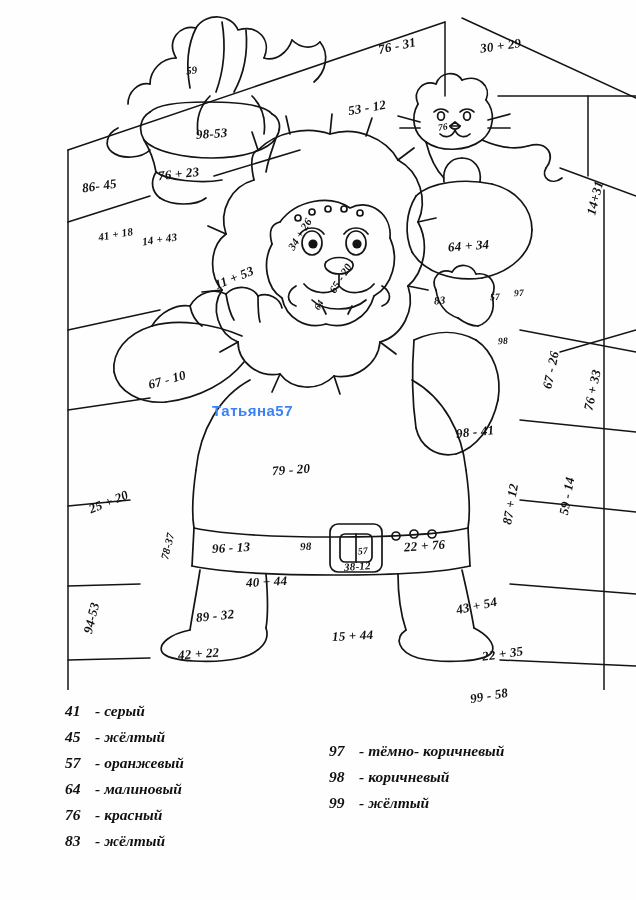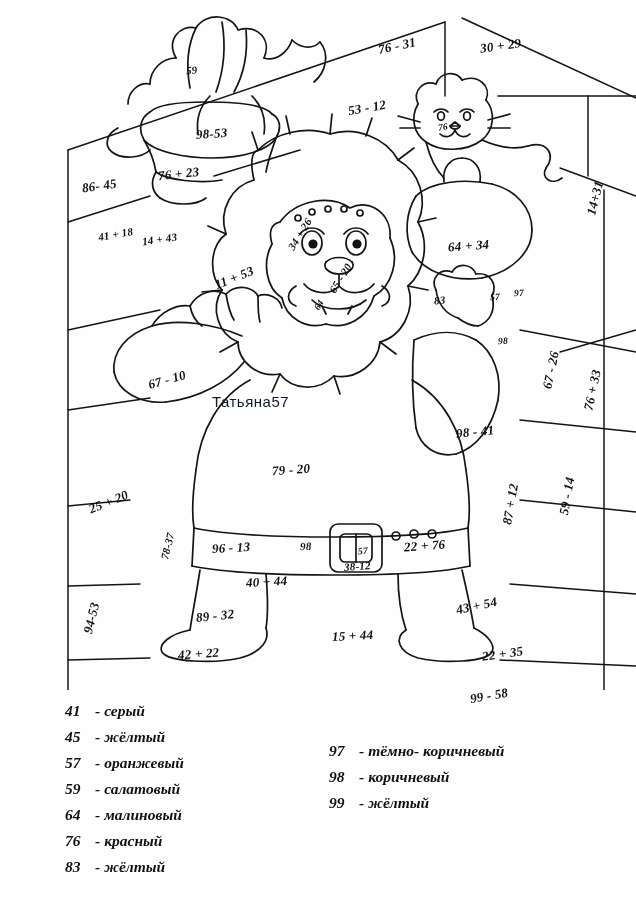--- a/index.html
+++ b/index.html
@@ -45,25 +45,25 @@
     white-space: nowrap;
     letter-spacing: 0.2px;
     transform-origin: center center;
   }
   .eq.small { font-size: 11px; }
   .eq.tiny  { font-size: 9.5px; }
   
   #watermark {
     position: absolute;
     left: 212px;
-    top: 393px;
+    top: 402px;
     font-family: "Liberation Sans", sans-serif;
     font-size: 15px;
-    font-weight: 400;
-    color: #0f172a;
+    font-weight: 700;
+    color: #3b82f6;
     letter-spacing: 0.5px;
   }
   
   #legend {
     position: absolute;
     left: 0;
     top: 690px;
     width: 636px;
     height: 210px;
     margin-left: 29px;
@@ -342,21 +342,20 @@
       <div class="eq" style="left: 470px; top: 688px; transform: rotate(-10deg);">99 - 58</div>
     </div>
 
   <div id="watermark">Татьяна57</div>
 
   <div id="legend">
     <div class="legend-col" id="legend-col-left">
         <div class="legend-item"><span class="legend-num">41</span><span class="legend-dash">-</span><span class="legend-color-name">серый</span></div>
         <div class="legend-item"><span class="legend-num">45</span><span class="legend-dash">-</span><span class="legend-color-name">жёлтый</span></div>
         <div class="legend-item"><span class="legend-num">57</span><span class="legend-dash">-</span><span class="legend-color-name">оранжевый</span></div>
-        <div class="legend-item"><span class="legend-num">59</span><span class="legend-dash">-</span><span class="legend-color-name">салатовый</span></div>
         <div class="legend-item"><span class="legend-num">64</span><span class="legend-dash">-</span><span class="legend-color-name">малиновый</span></div>
         <div class="legend-item"><span class="legend-num">76</span><span class="legend-dash">-</span><span class="legend-color-name">красный</span></div>
         <div class="legend-item"><span class="legend-num">83</span><span class="legend-dash">-</span><span class="legend-color-name">жёлтый</span></div>
       </div>
     <div class="legend-col" id="legend-col-right">
         <div class="legend-item"><span class="legend-num">97</span><span class="legend-dash">-</span><span class="legend-color-name">тёмно- коричневый</span></div>
         <div class="legend-item"><span class="legend-num">98</span><span class="legend-dash">-</span><span class="legend-color-name">коричневый</span></div>
         <div class="legend-item"><span class="legend-num">99</span><span class="legend-dash">-</span><span class="legend-color-name">жёлтый</span></div>
       </div>
   </div>

